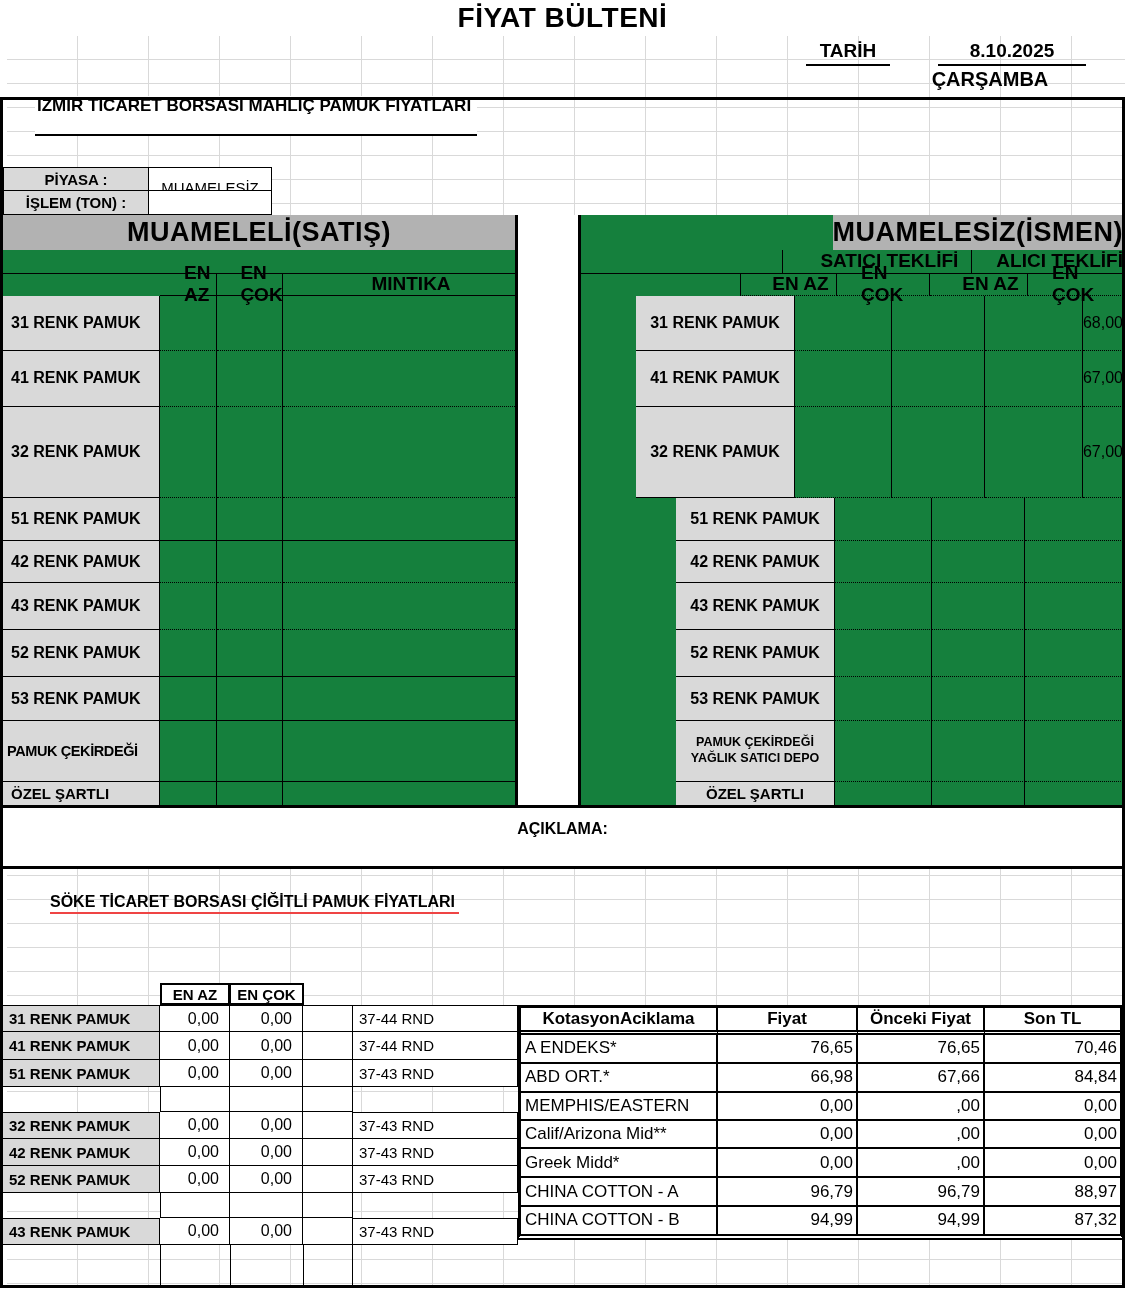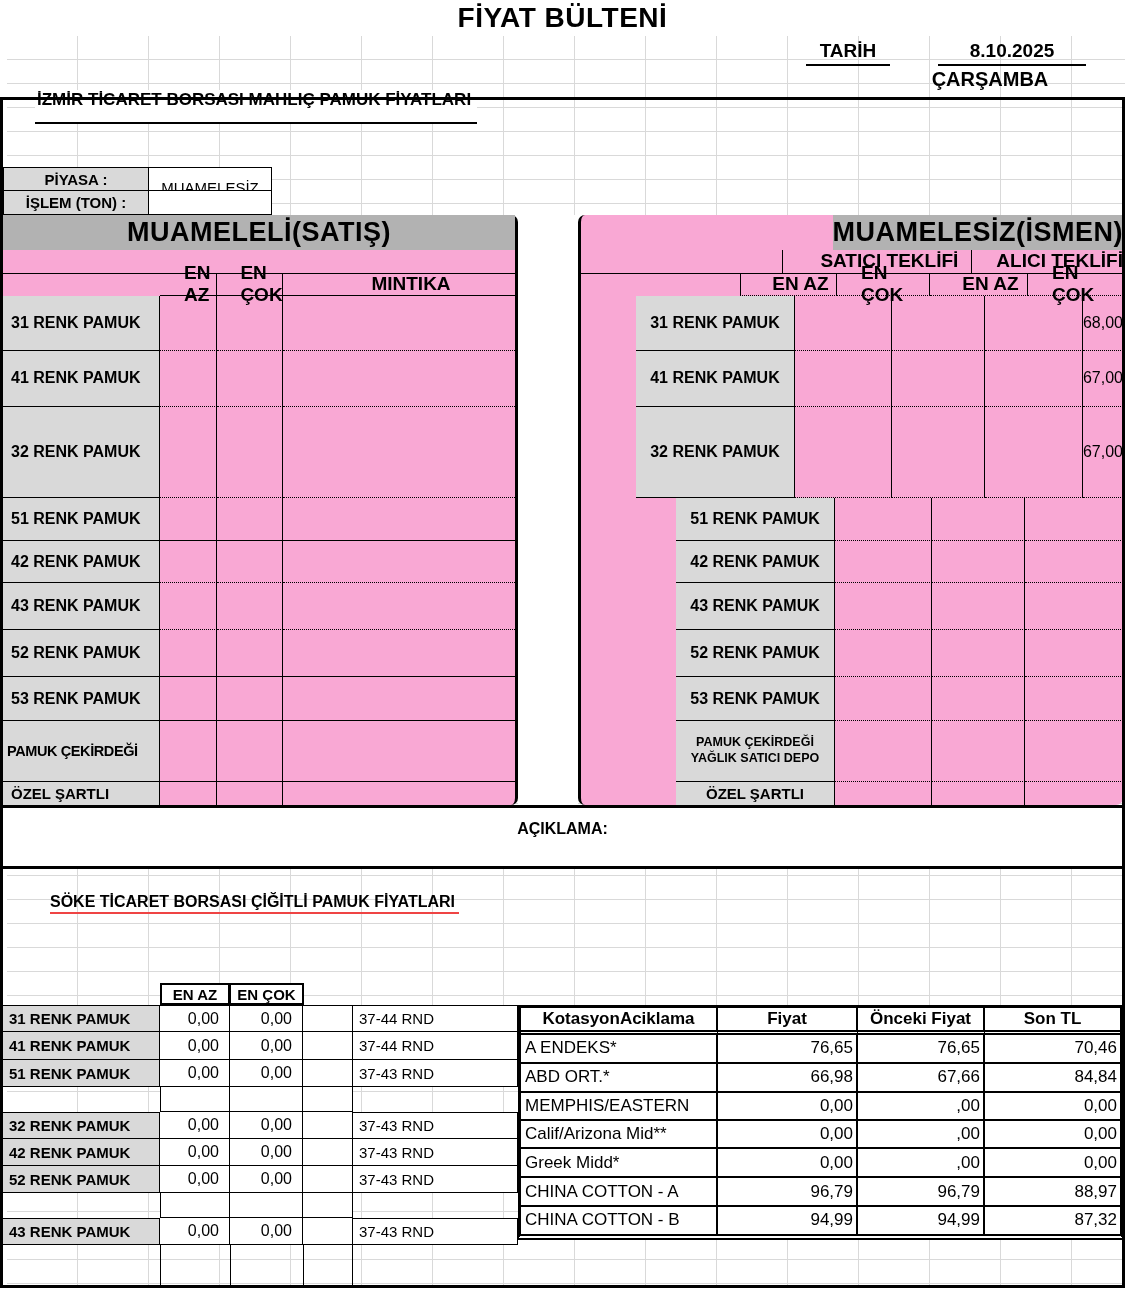--- a/index.html
+++ b/index.html
@@ -10,30 +10,30 @@
   .grid-bg{left:7px;top:36px;width:1118px;height:1252px;
     background-image:
       repeating-linear-gradient(to right, transparent 0 70px, #d9d9d9 70px 71px),
       repeating-linear-gradient(to bottom, transparent 0 23px, #d9d9d9 23px 24px);
   }
   .sheet-border{left:0;top:97px;width:1125px;height:1191px;border:3px solid #000;pointer-events:none;z-index:30;}
   .title{left:0;top:2px;width:1125px;text-align:center;font-size:28px;font-weight:bold;letter-spacing:.5px;}
   .tarih{left:806px;top:40px;width:84px;text-align:center;font-size:19px;font-weight:bold;border-bottom:2px solid #000;padding-bottom:2px;}
   .tarih-val{left:938px;top:40px;width:148px;text-align:center;font-size:19px;font-weight:bold;border-bottom:2px solid #000;padding-bottom:2px;}
   .day{left:890px;top:68px;width:200px;text-align:center;font-size:20px;font-weight:bold;}
-  .izmir{left:35px;top:90px;font-size:17px;font-weight:bold;border-bottom:2px solid #000;padding:0 6px 12px 2px;background:#fff;white-space:nowrap;z-index:5;}
+  .izmir{left:35px;top:96px;font-size:17px;font-weight:bold;border-bottom:2px solid #000;padding:0 6px 18px 2px;background:#fff;white-space:nowrap;z-index:5;}
   .cellbox{border:1px solid #000;display:flex;align-items:center;justify-content:center;background:#fff;z-index:5;}
   .graycell{background:#d9d9d9;}
   .piy-lab{left:3px;top:167px;width:146px;height:24px;font-size:15px;font-weight:bold;}
   .piy-val{left:148px;top:167px;width:124px;height:40px;font-size:15px;}
   .isl-lab{left:3px;top:190px;width:146px;height:25px;font-size:15px;font-weight:bold;}
   .isl-val{left:148px;top:190px;width:124px;height:25px;font-size:15px;}
 
   
-  .ttab{top:215px;height:590px;background:#f9a8d4;z-index:6;display:flex;flex-direction:column;border-radius:7px;}
+  .ttab{top:215px;height:590px;background:#15803d;z-index:6;display:flex;flex-direction:column;}
   .ttab-left{left:3px;width:515px;border-right:3px solid #000;}
   .ttab-right{left:578px;width:545px;border-left:3px solid #000;align-items:flex-end;}
   .band{height:35px;background:#b2b2b2;display:flex;align-items:center;justify-content:center;
         font-size:27px;font-weight:bold;letter-spacing:.5px;}
   .strip{height:23px;display:flex;}
   .colhdr{height:22px;display:flex;border-top:1px solid #000;}
   .trow{display:flex;}
   .c{box-sizing:border-box;display:flex;align-items:center;justify-content:center;font-size:16px;}
   
   .L0{width:157px;} .L1{width:57px;} .L2{width:66px;} .L3{flex:1;}

